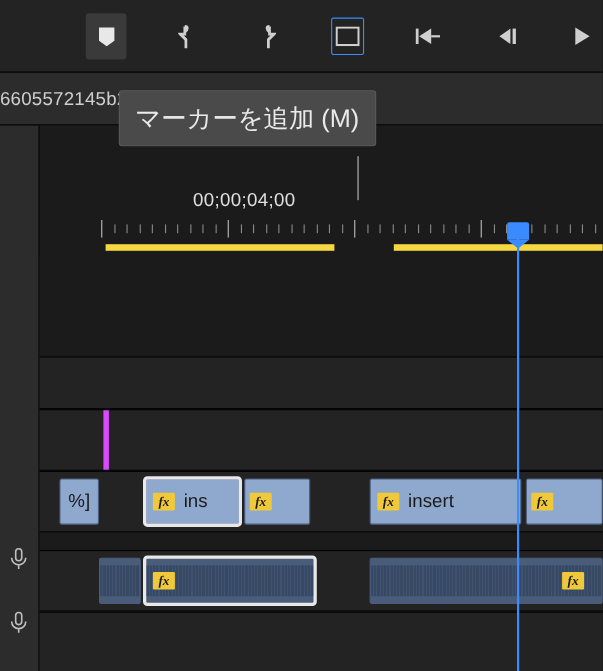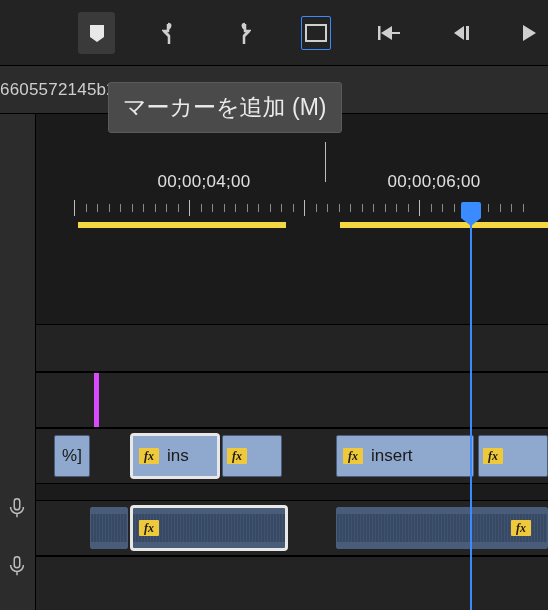--- a/index.html
+++ b/index.html
@@ -81,21 +81,21 @@
     background:var(--bg3);border-right:1px solid #000;
   }
   .mic{
     position:absolute;left:6px;width:22px;height:22px;color:#bfbfbf;
   }
   .mic.m1{top:383px;}
   .mic.m2{top:441px;}
 
   
   .ruler{
-    position:absolute;left:74px;right:0;top:32px;height:80px;
+    position:absolute;left:92px;right:0;top:32px;height:80px;
   }
   .tc-label{
     position:absolute;top:26px;color:#e0e0e0;font-size:17px;letter-spacing:0.3px;
     transform:translateX(-50%);
   }
   .tc1{left:130px;}
   .tc2{left:360px;}
   .ticks{position:absolute;left:0;right:0;top:54px;height:18px;}
   .ticks span{position:absolute;top:4px;width:1px;height:8px;background:#8a8a8a;}
   .ticks span.big{top:0;height:16px;background:#bdbdbd;}
@@ -234,21 +234,20 @@
     <svg class="mic m1" viewBox="0 0 24 24">
       <path d="M12 2a3 3 0 0 1 3 3v6a3 3 0 0 1-6 0V5a3 3 0 0 1 3-3zm7 9a7 7 0 0 1-14 0M12 18v4" stroke="#bfbfbf" stroke-width="1.6" fill="none"></path>
     </svg>
     <svg class="mic m2" viewBox="0 0 24 24">
       <path d="M12 2a3 3 0 0 1 3 3v6a3 3 0 0 1-6 0V5a3 3 0 0 1 3-3zm7 9a7 7 0 0 1-14 0M12 18v4" stroke="#bfbfbf" stroke-width="1.6" fill="none"></path>
     </svg>
   </div>
 
   <div class="ruler">
     <div class="tc-label tc1">00;00;04;00</div>
-    <div class="tc-label tc2">00;00;06;00</div>
     <div class="ticks">
 
     <span class="big" style="left: 0px;"></span>
         <span style="left: 11.5px;"></span>
         <span style="left: 23px;"></span>
         <span style="left: 34.5px;"></span>
         <span style="left: 46px;"></span>
         <span style="left: 57.5px;"></span>
         <span style="left: 69px;"></span>
         <span style="left: 80.5px;"></span>

